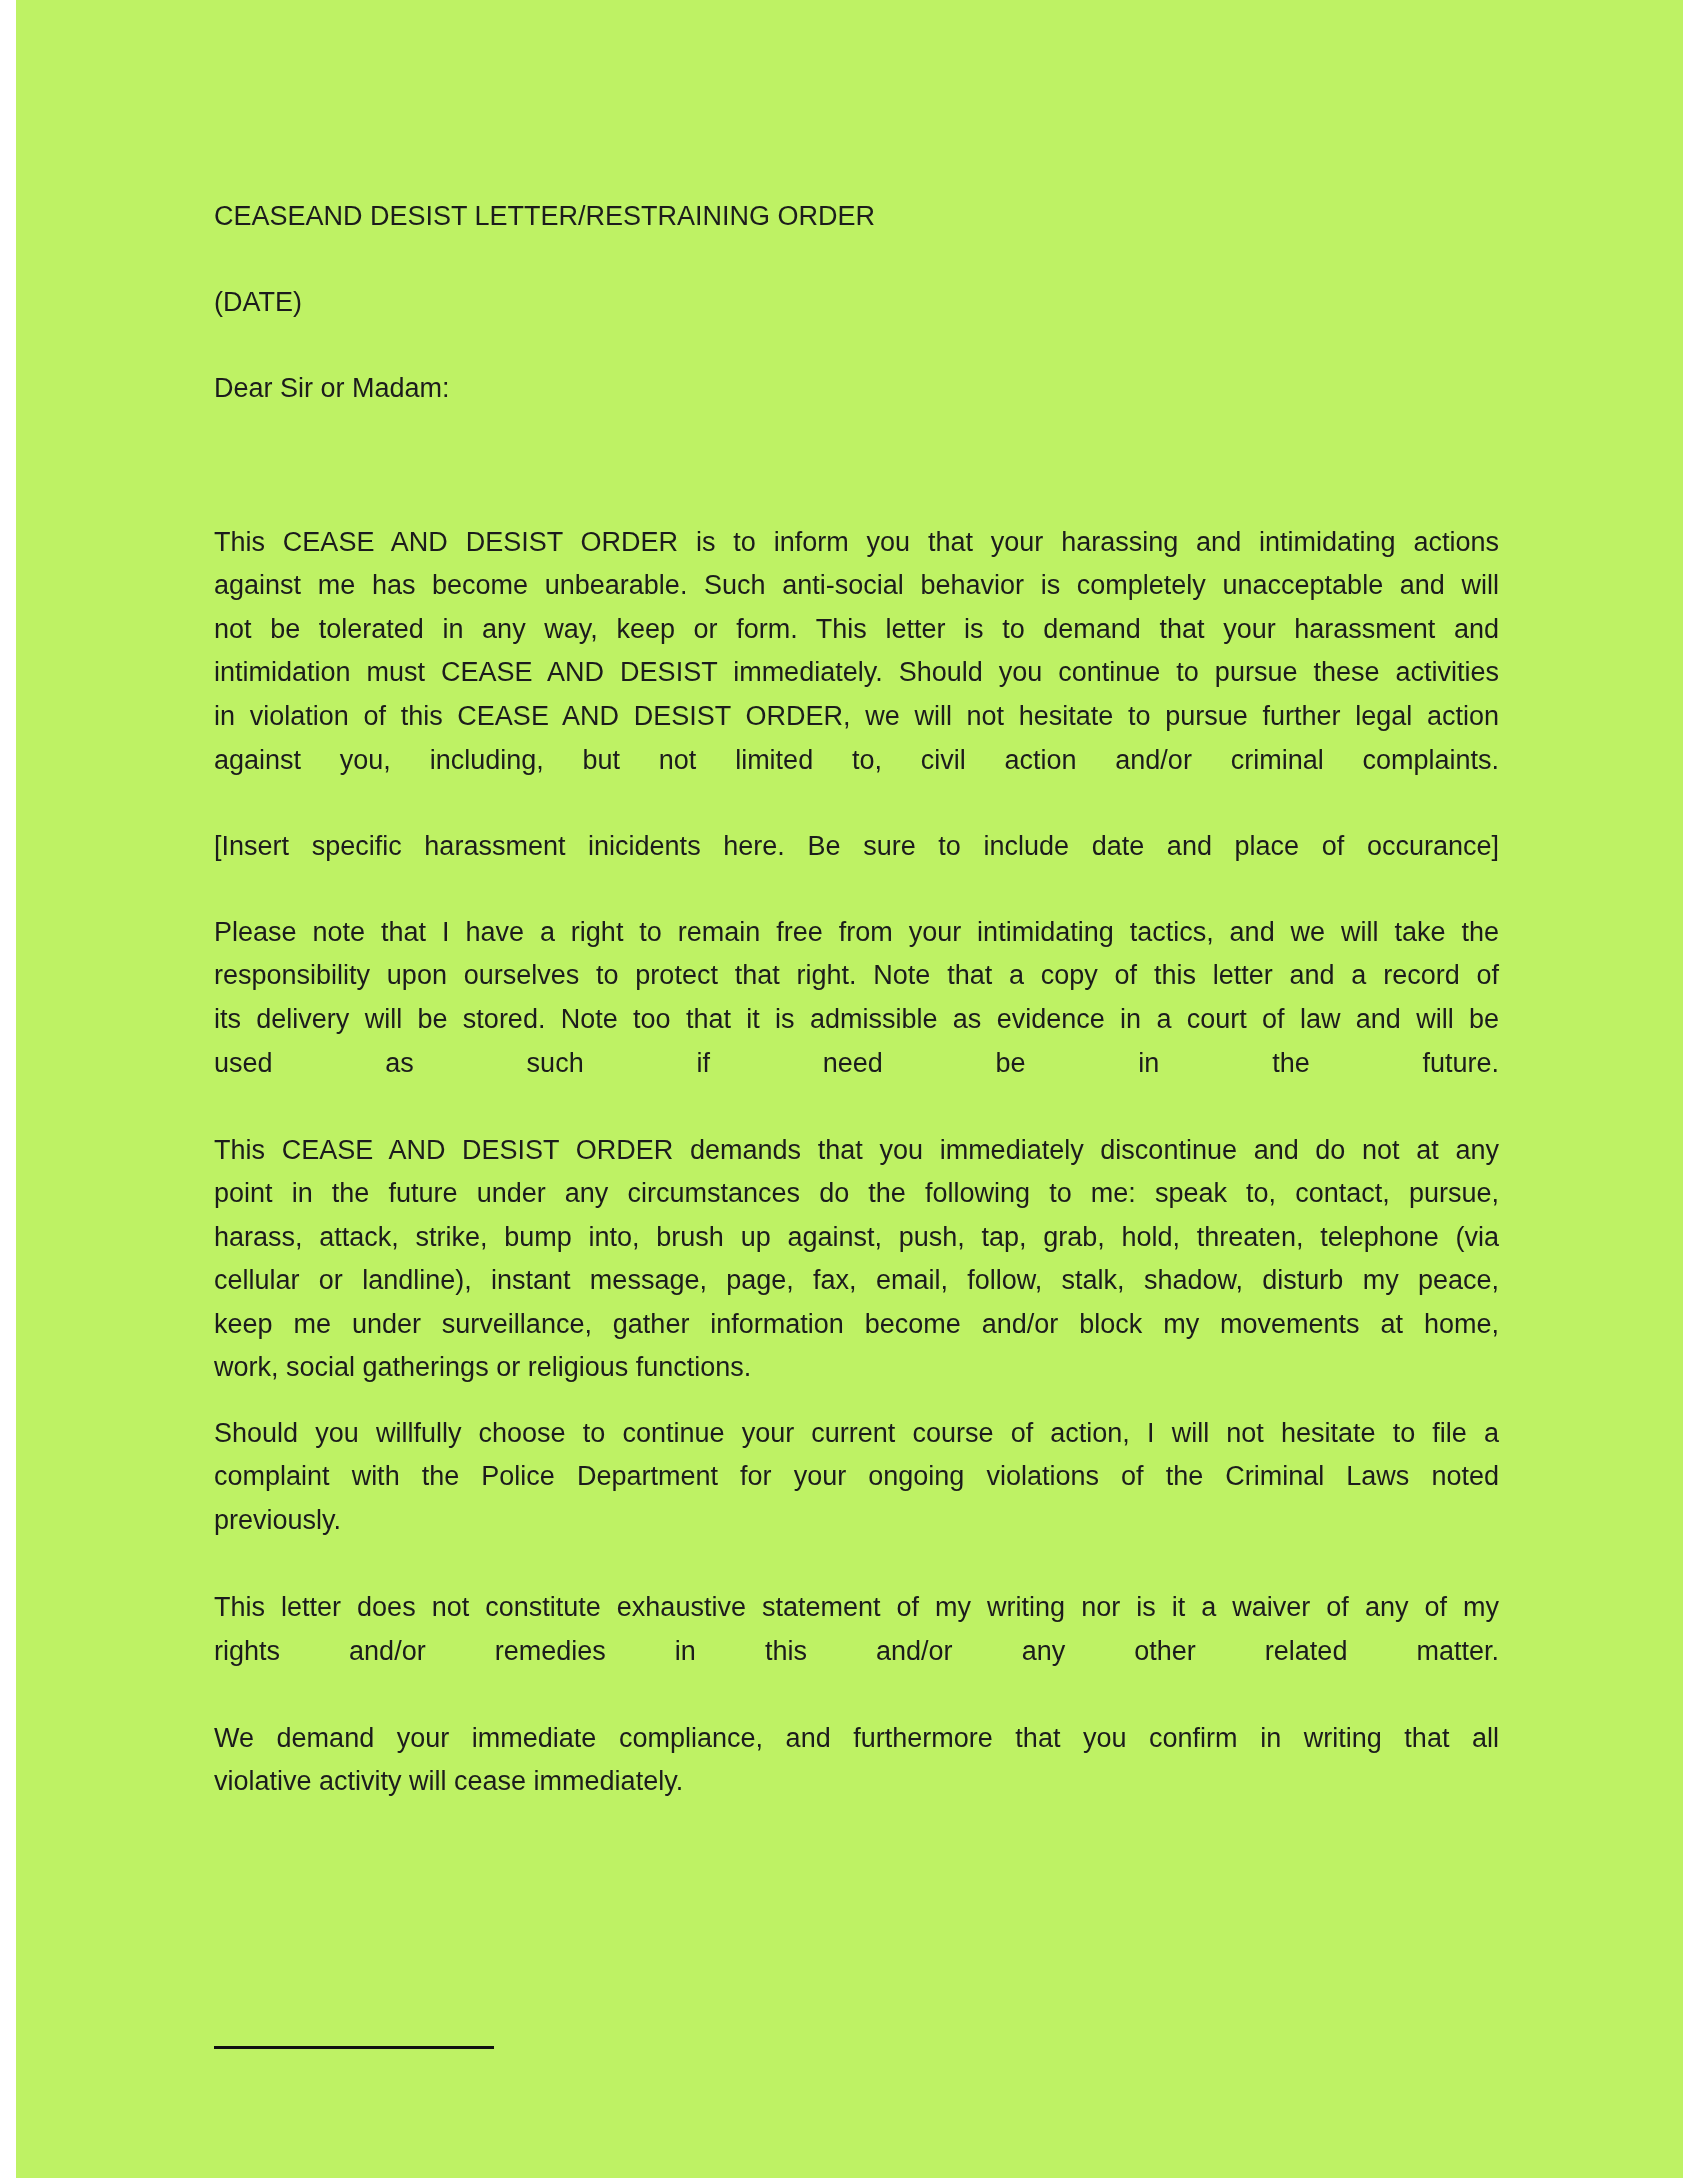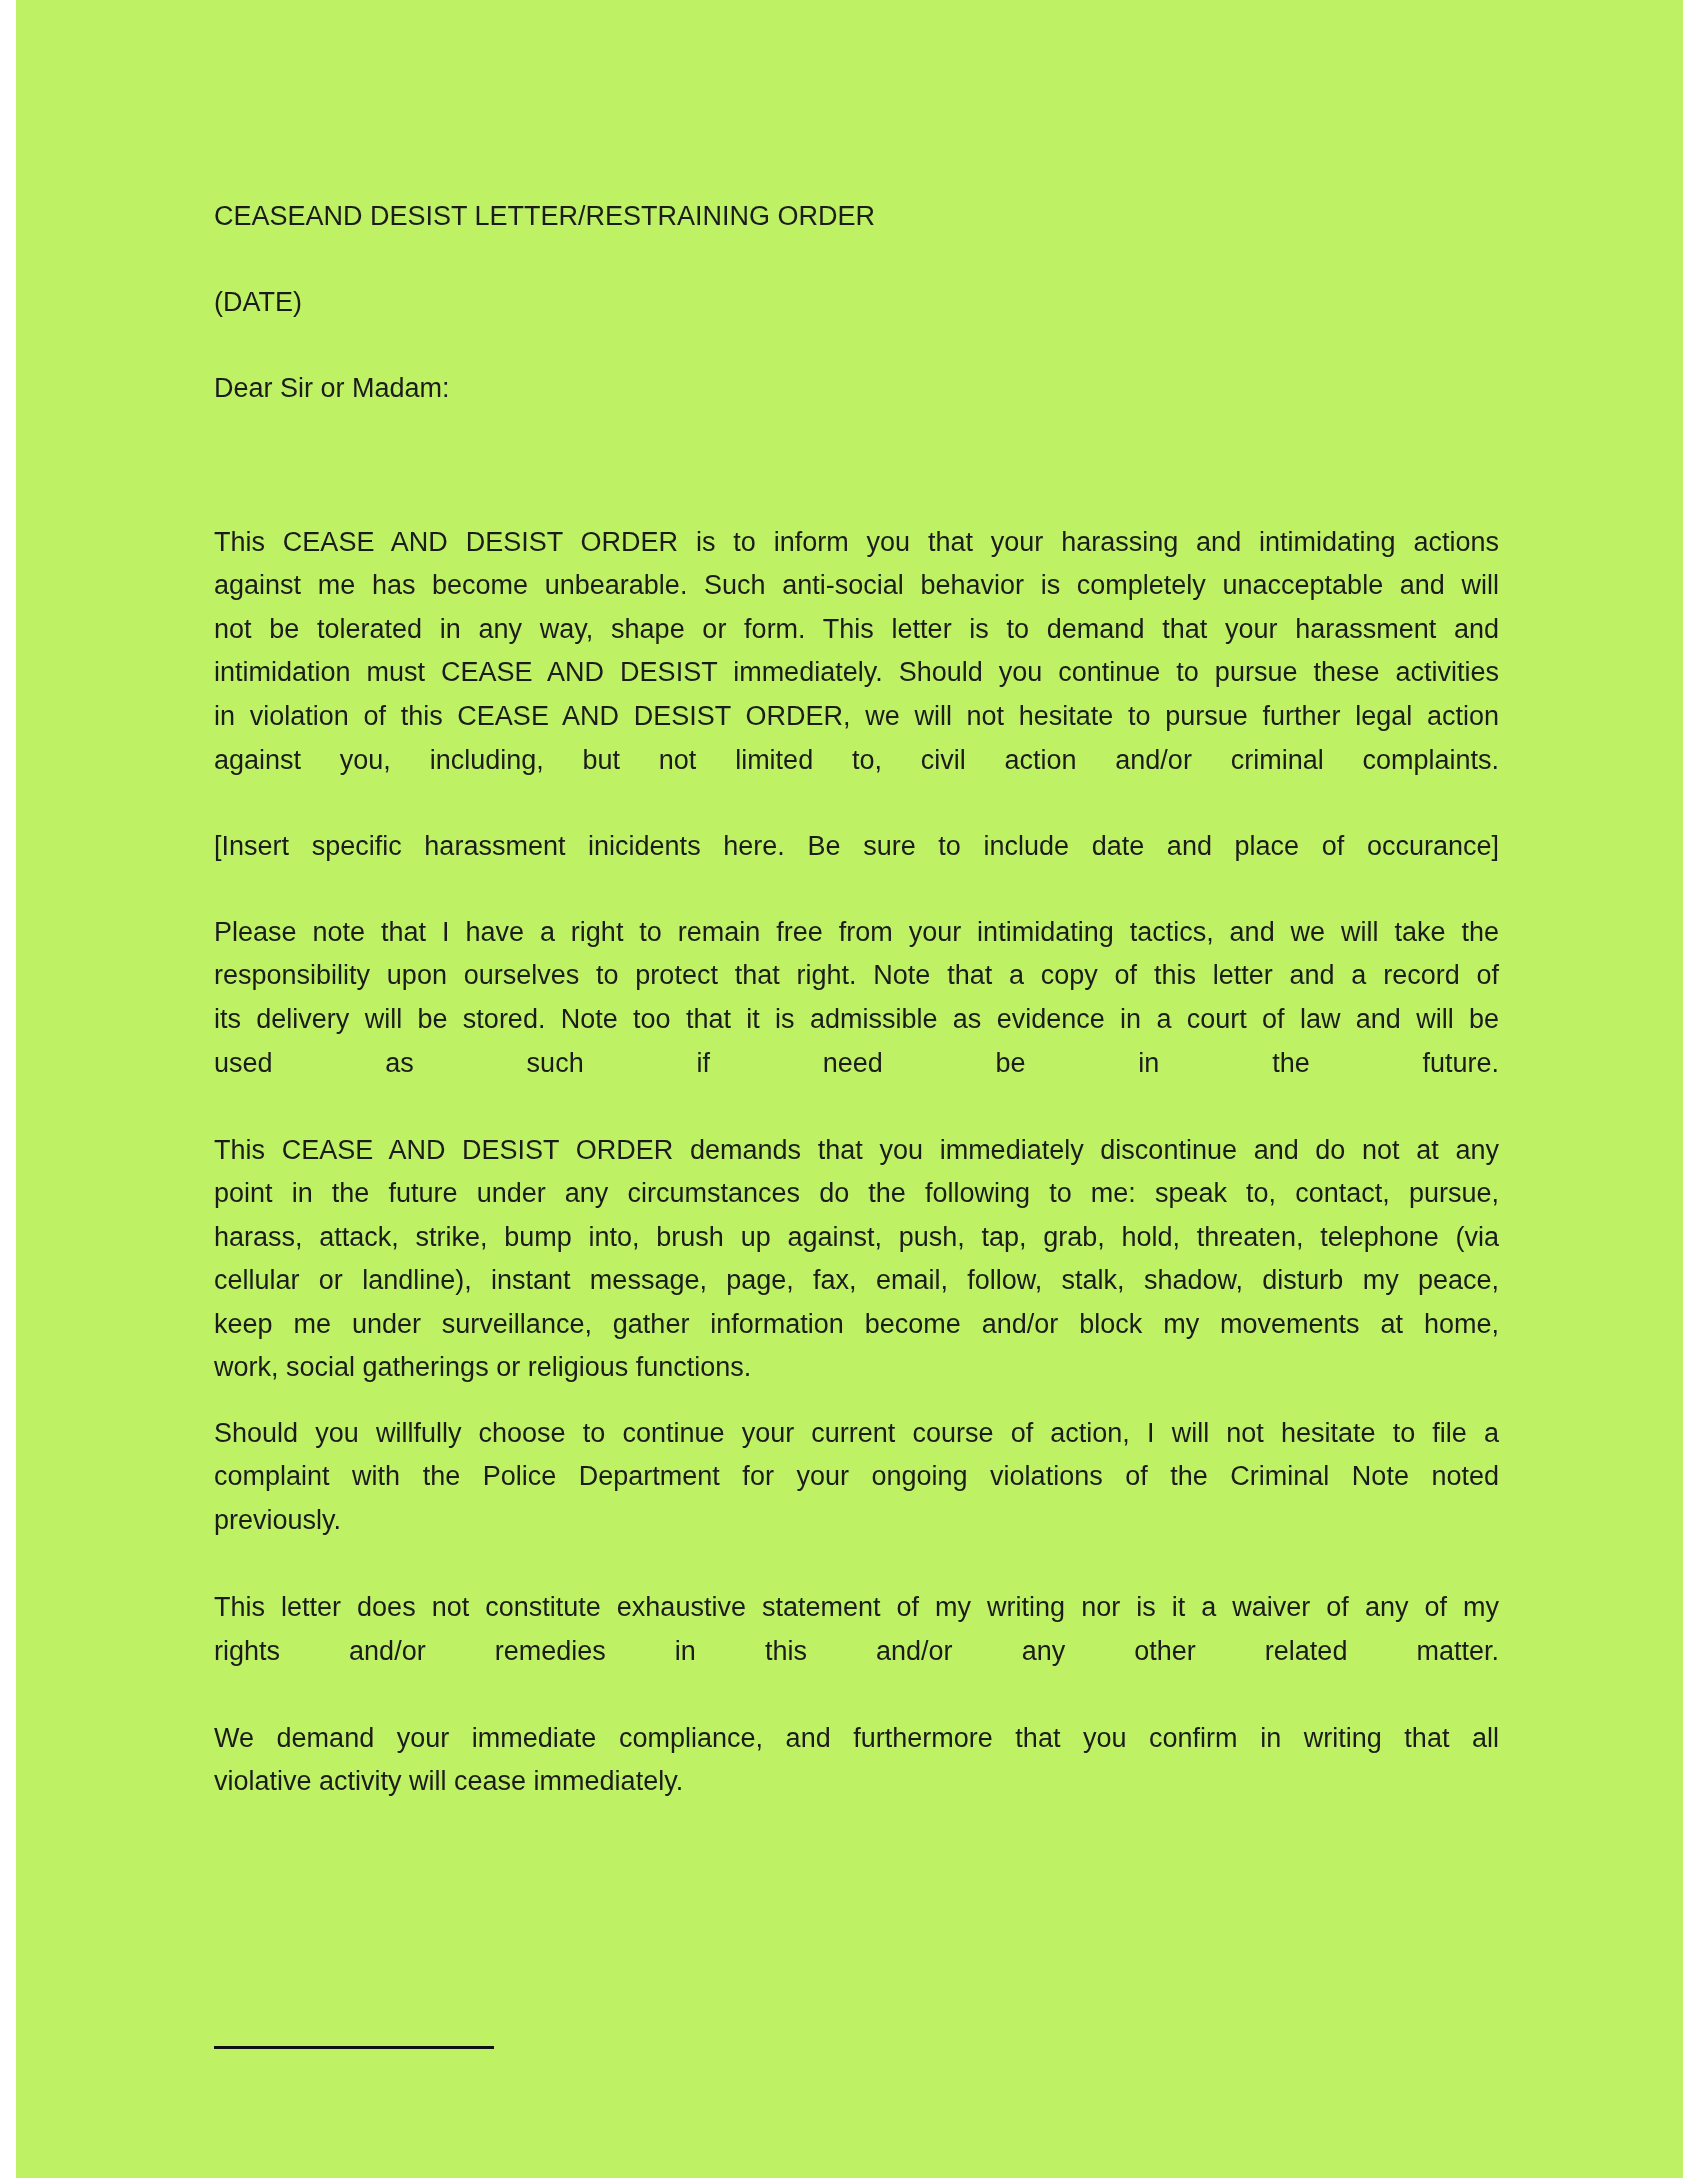--- a/index.html
+++ b/index.html
@@ -28,21 +28,21 @@
 
 <div class="page">
 
   <div class="line l" style="top:194px">CEASEAND DESIST LETTER/RESTRAINING ORDER</div>
   <div class="line l" style="top:366px">Dear Sir or Madam:</div>
   <div class="line l" style="top:280px">(DATE)</div>
 
   <div>
     <div class="line j" style="top:520px">This CEASE AND DESIST ORDER is to inform you that your harassing and intimidating actions</div>
     <div class="line j" style="top:563px">against me has become unbearable. Such anti-social behavior is completely unacceptable and will</div>
-    <div class="line j" style="top:607px">not be tolerated in any way, shape or form. This letter is to demand that your harassment and</div>
+    <div class="line j" style="top:607px">not be tolerated in any way, keep or form. This letter is to demand that your harassment and</div>
     <div class="line j" style="top:650px">intimidation must CEASE AND DESIST immediately. Should you continue to pursue these activities</div>
     <div class="line j" style="top:694px">in violation of this CEASE AND DESIST ORDER, we will not hesitate to pursue further legal action</div>
     <div class="line j" style="top:738px">against you, including, but not limited to, civil action and/or criminal complaints.</div>
   </div>
 
   <div>
     <div class="line j" style="top:824px">[Insert specific harassment inicidents here. Be sure to include date and place of occurance]</div>
   </div>
 
   <div>
@@ -56,21 +56,21 @@
     <div class="line j" style="top:1128px">This CEASE AND DESIST ORDER demands that you immediately discontinue and do not at any</div>
     <div class="line j" style="top:1171px">point in the future under any circumstances do the following to me: speak to, contact, pursue,</div>
     <div class="line j" style="top:1215px">harass, attack, strike, bump into, brush up against, push, tap, grab, hold, threaten, telephone (via</div>
     <div class="line j" style="top:1258px">cellular or landline), instant message, page, fax, email, follow, stalk, shadow, disturb my peace,</div>
     <div class="line j" style="top:1302px">keep me under surveillance, gather information become and/or block my movements at home,</div>
     <div class="line l" style="top:1345px">work, social gatherings or religious functions.</div>
   </div>
 
   <div>
     <div class="line j" style="top:1411px">Should you willfully choose to continue your current course of action, I will not hesitate to file a</div>
-    <div class="line j" style="top:1454px">complaint with the Police Department for your ongoing violations of the Criminal Note noted</div>
+    <div class="line j" style="top:1454px">complaint with the Police Department for your ongoing violations of the Criminal Laws noted</div>
     <div class="line l" style="top:1498px">previously.</div>
   </div>
 
   <div>
     <div class="line j" style="top:1585px">This letter does not constitute exhaustive statement of my writing nor is it a waiver of any of my</div>
     <div class="line j" style="top:1629px">rights and/or remedies in this and/or any other related matter.</div>
   </div>
 
   <div>
     <div class="line j" style="top:1716px">We demand your immediate compliance, and furthermore that you confirm in writing that all</div>

